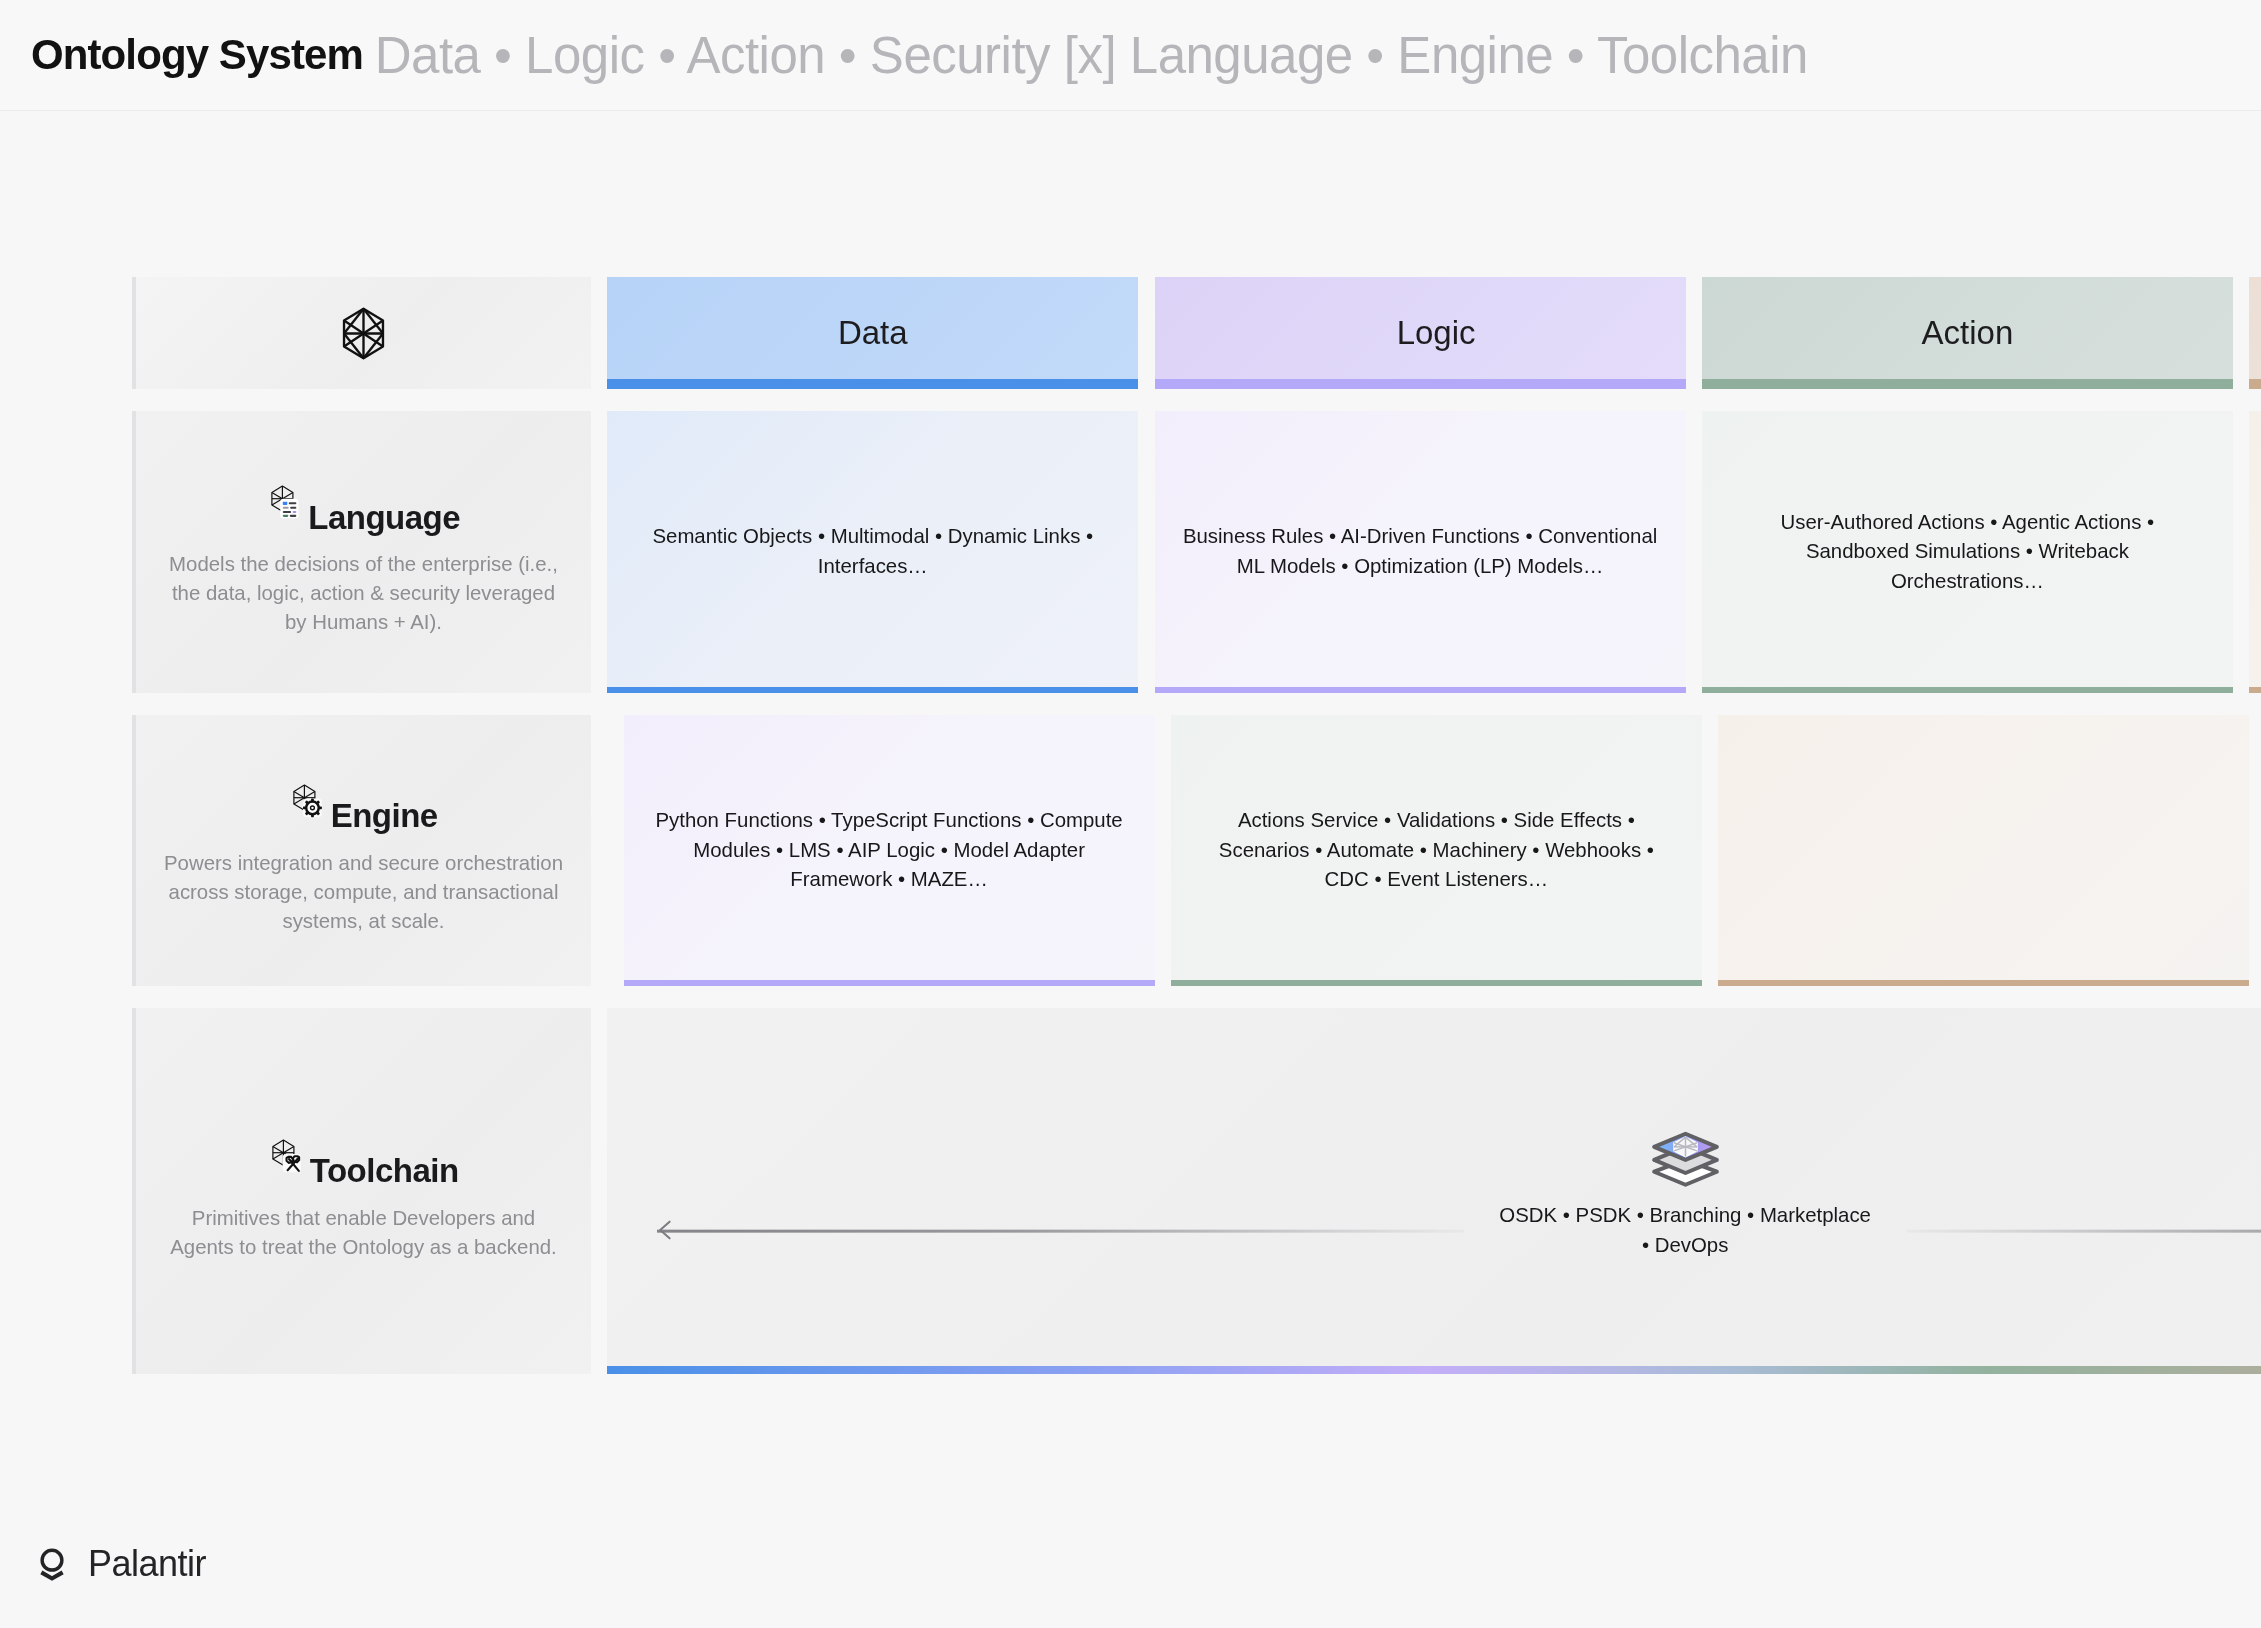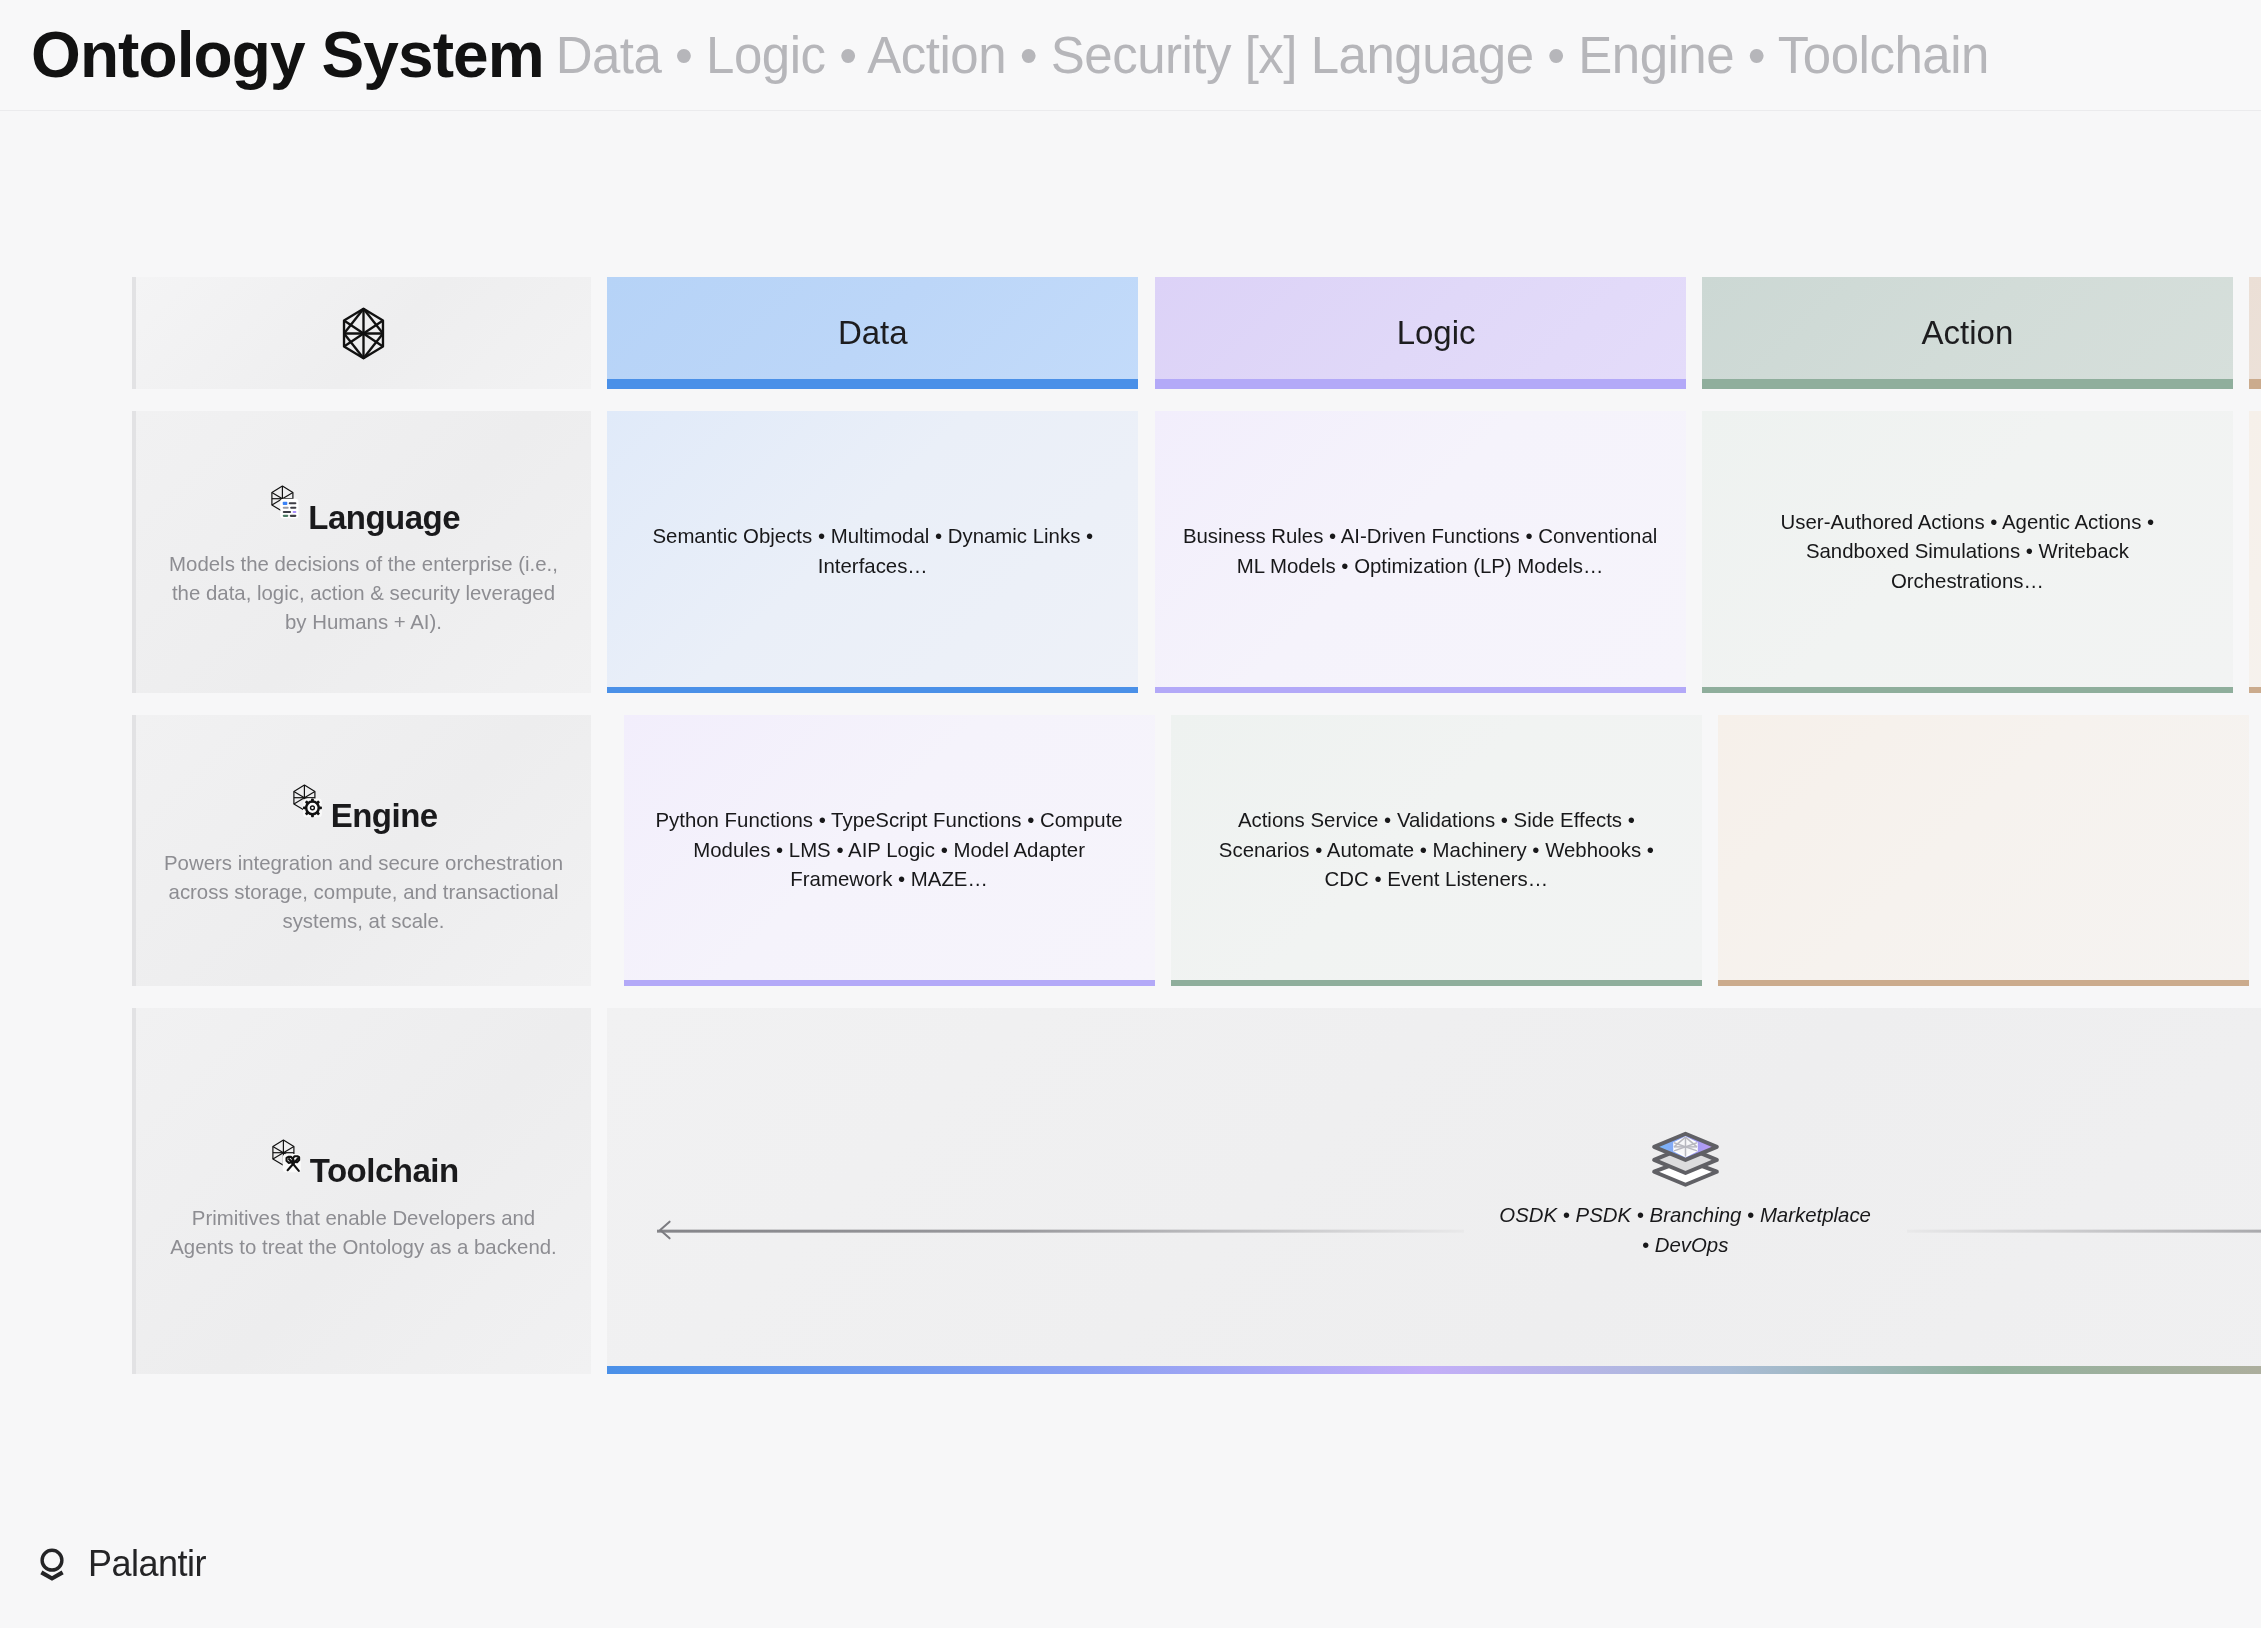--- a/index.html
+++ b/index.html
@@ -14,21 +14,21 @@
   .topbar {
     position: absolute; top: 0; left: 0;
     width: 2895px; height: 111px;
     background: #f8f8f9;
     border-bottom: 1.8px solid #ebebed;
     display: flex; align-items: center;
     padding-left: 31px;
     white-space: nowrap;
   }
   .topbar .brand {
-    font-size: 64px; font-weight: 700; color: #121212;
+    font-size: 42px; font-weight: 700; color: #121212;
     letter-spacing: -0.9px;
   }
   .topbar .sub {
     font-size: 51px; font-weight: 400; color: #b6b6ba;
     letter-spacing: -0.5px; margin-left: 11.8px;
   }
 
   
   .matrix {
     position: absolute;
@@ -141,21 +141,20 @@
     transform: translateY(-50%);
     background: linear-gradient(90deg,#e9e9ea 0%,#9a9a9e 55%,#858589 100%);
   }
   .arrow-head { position: absolute; top: 50%; transform: translateY(-50%); }
   .arrow-left .arrow-head  { left: -2.7px; }
 
   .tool-label {
     font-size: 20.4px; line-height: 1.45; color: #18181a;
     text-align: center; max-width: 407px;
     padding: 0 13.6px;
-    font-style: italic;
   }
 
   
   .footer {
     position: absolute; left: 33px; bottom: 43px;
     display: flex; align-items: center; gap: 17px;
   }
   .footer .wordmark {
     font-size: 36px; color: #242426; font-weight: 400; letter-spacing: -0.5px;
   }

